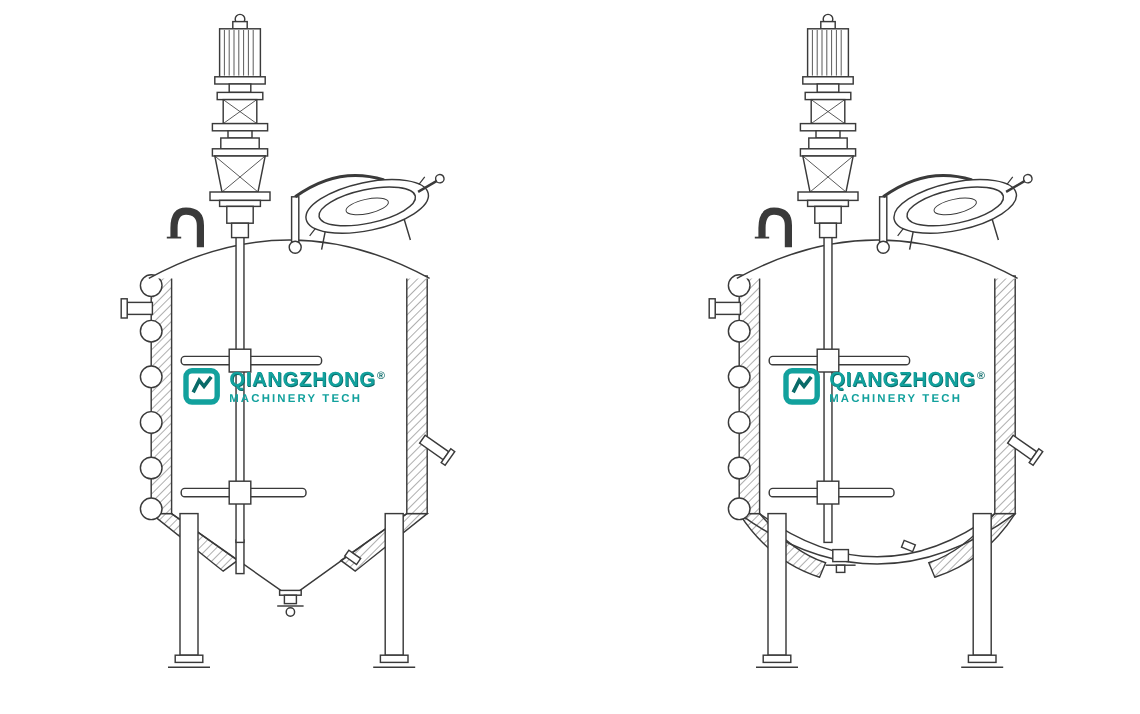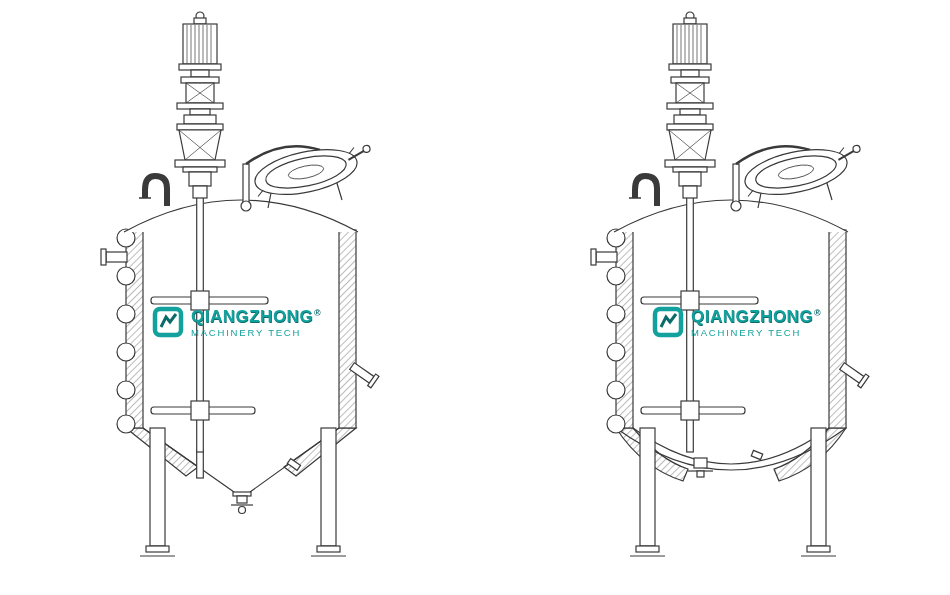--- a/index.html
+++ b/index.html
@@ -4,21 +4,21 @@
 <style>
   * { margin: 0; padding: 0; box-sizing: border-box; }
   html, body { width: 950px; height: 595px; background: #ffffff; font-family: "Liberation Sans", sans-serif; overflow: hidden; }
   .stage { position: relative; width: 950px; height: 595px; background: #ffffff; }
   svg.drawing { position: absolute; left: 0; top: 0; width: 950px; height: 595px; }
   .watermark { position: absolute; display: flex; align-items: flex-end; gap: 7px; z-index: 5; }
   .wm-icon { width: 32px; height: 32px; flex: 0 0 auto; }
   .wm-textcol { display: flex; flex-direction: column; }
   .wm-brand { font-size: 17px; font-weight: bold; color: #12a19d; letter-spacing: .5px; line-height: 1.05; text-shadow: .6px .6px 0 #0a6b69; }
   .wm-brand sup { font-size: 9px; color: #0a6b69; margin-left: 1px; text-shadow: none; vertical-align: super; }
-  .wm-tag { font-size: 9.5px; font-weight: normal; color: #12a19d; letter-spacing: 1.8px; margin-top: 1px; }
+  .wm-tag { font-size: 9.5px; font-weight: bold; color: #12a19d; letter-spacing: 1.8px; margin-top: 1px; }
 </style>
 </head>
 <body>
 
 <div class="stage">
 
   <svg class="drawing" viewBox="0 0 950 595" xmlns="http://www.w3.org/2000/svg">
     <defs>
       <pattern id="hatch" width="5" height="5" patternUnits="userSpaceOnUse" patternTransform="rotate(45)">
         <rect width="5" height="5" fill="#ffffff"></rect>

